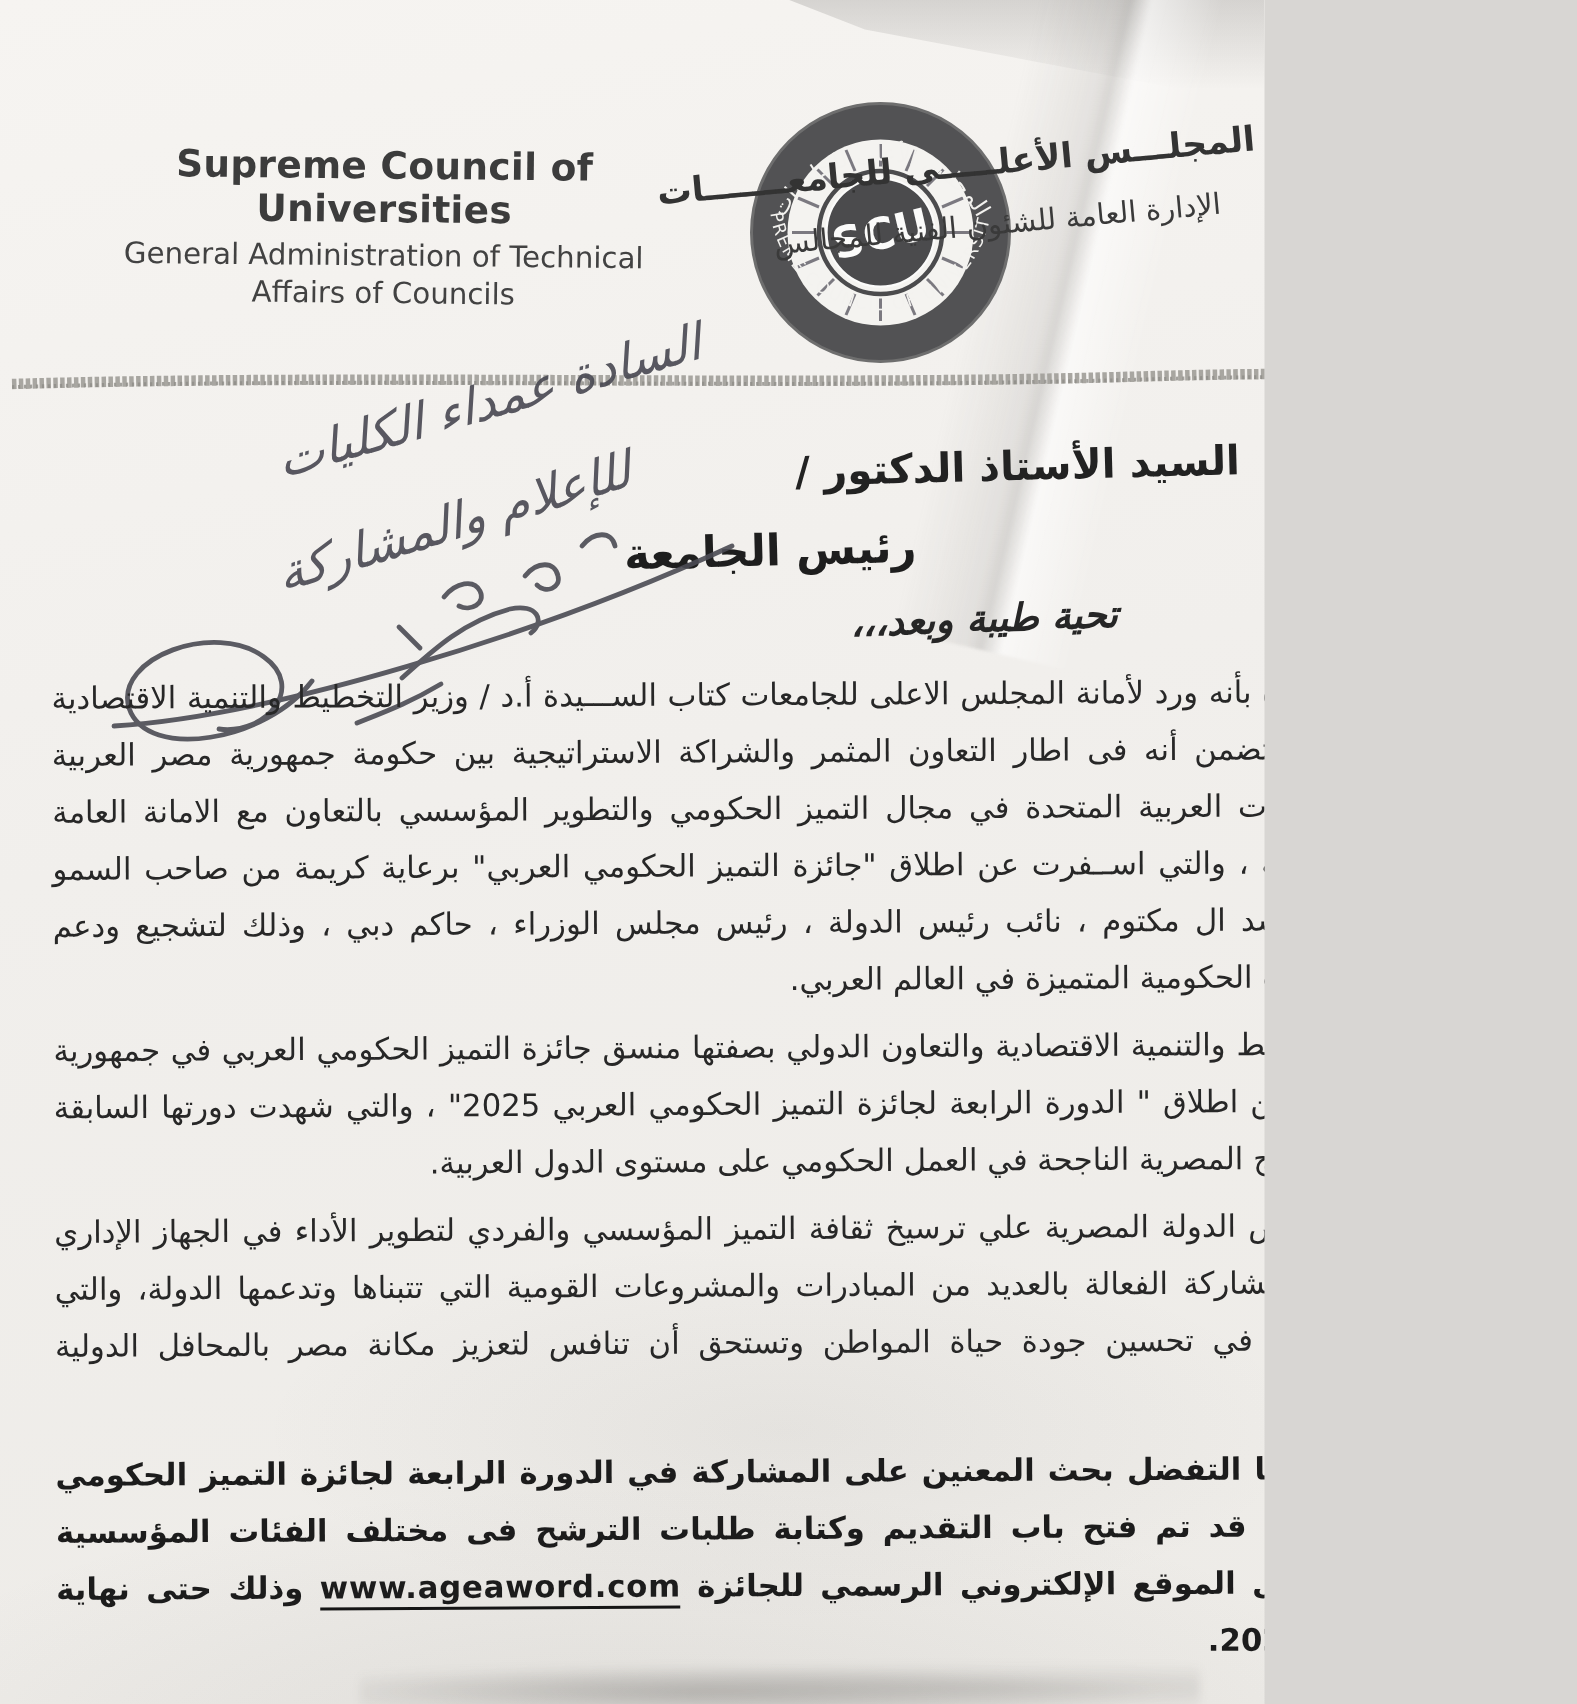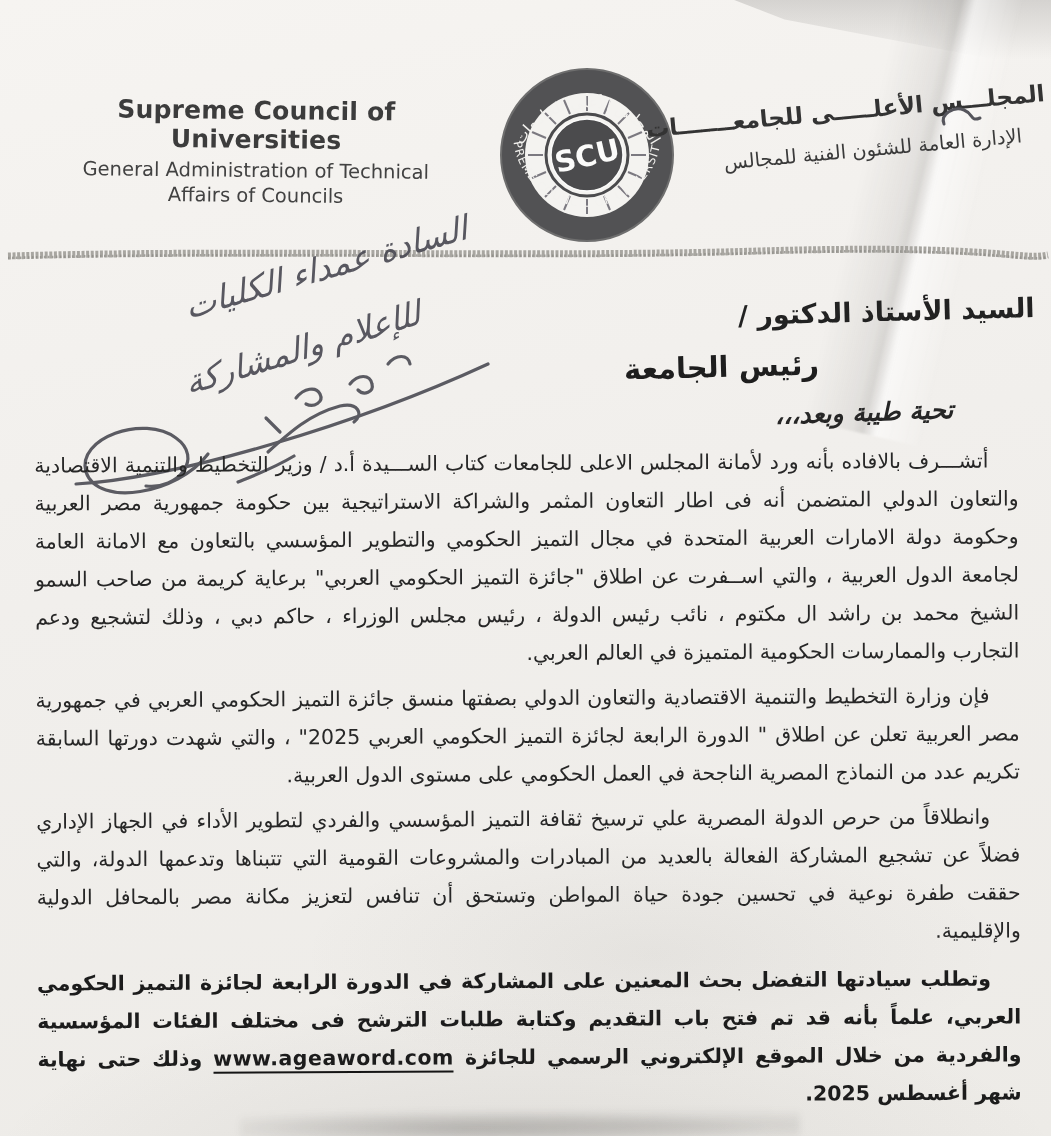--- a/index.html
+++ b/index.html
@@ -1,17 +1,17 @@
 <!DOCTYPE html>
 <html lang="ar"><head>
 <meta charset="utf-8">
 <style>
   html,body{margin:0;padding:0;background:#d8d6d3;}
   .scan{
-    position:relative;width:1051px;height:1136px;overflow:hidden;
+    position:relative;width:843px;height:1136px;overflow:hidden;
     background:
       radial-gradient(ellipse 900px 300px at 50% 103%, rgba(90,88,84,0.10), transparent 60%),
       radial-gradient(ellipse 500px 180px at 62% 84%, rgba(100,98,94,0.07), transparent 70%),
       linear-gradient(168deg,#f6f4f1 0%,#f1efec 45%,#edebe7 100%);
     font-family:"DejaVu Sans","Liberation Sans",sans-serif;color:#262626;
   }
   
   .corner-shade{position:absolute;top:0;right:0;width:360px;height:70px;pointer-events:none;
     background:linear-gradient(180deg,rgba(70,68,66,0.18),rgba(70,68,66,0.0) 85%);
     clip-path:polygon(12% 0,100% 0,100% 100%,26% 28%);}

